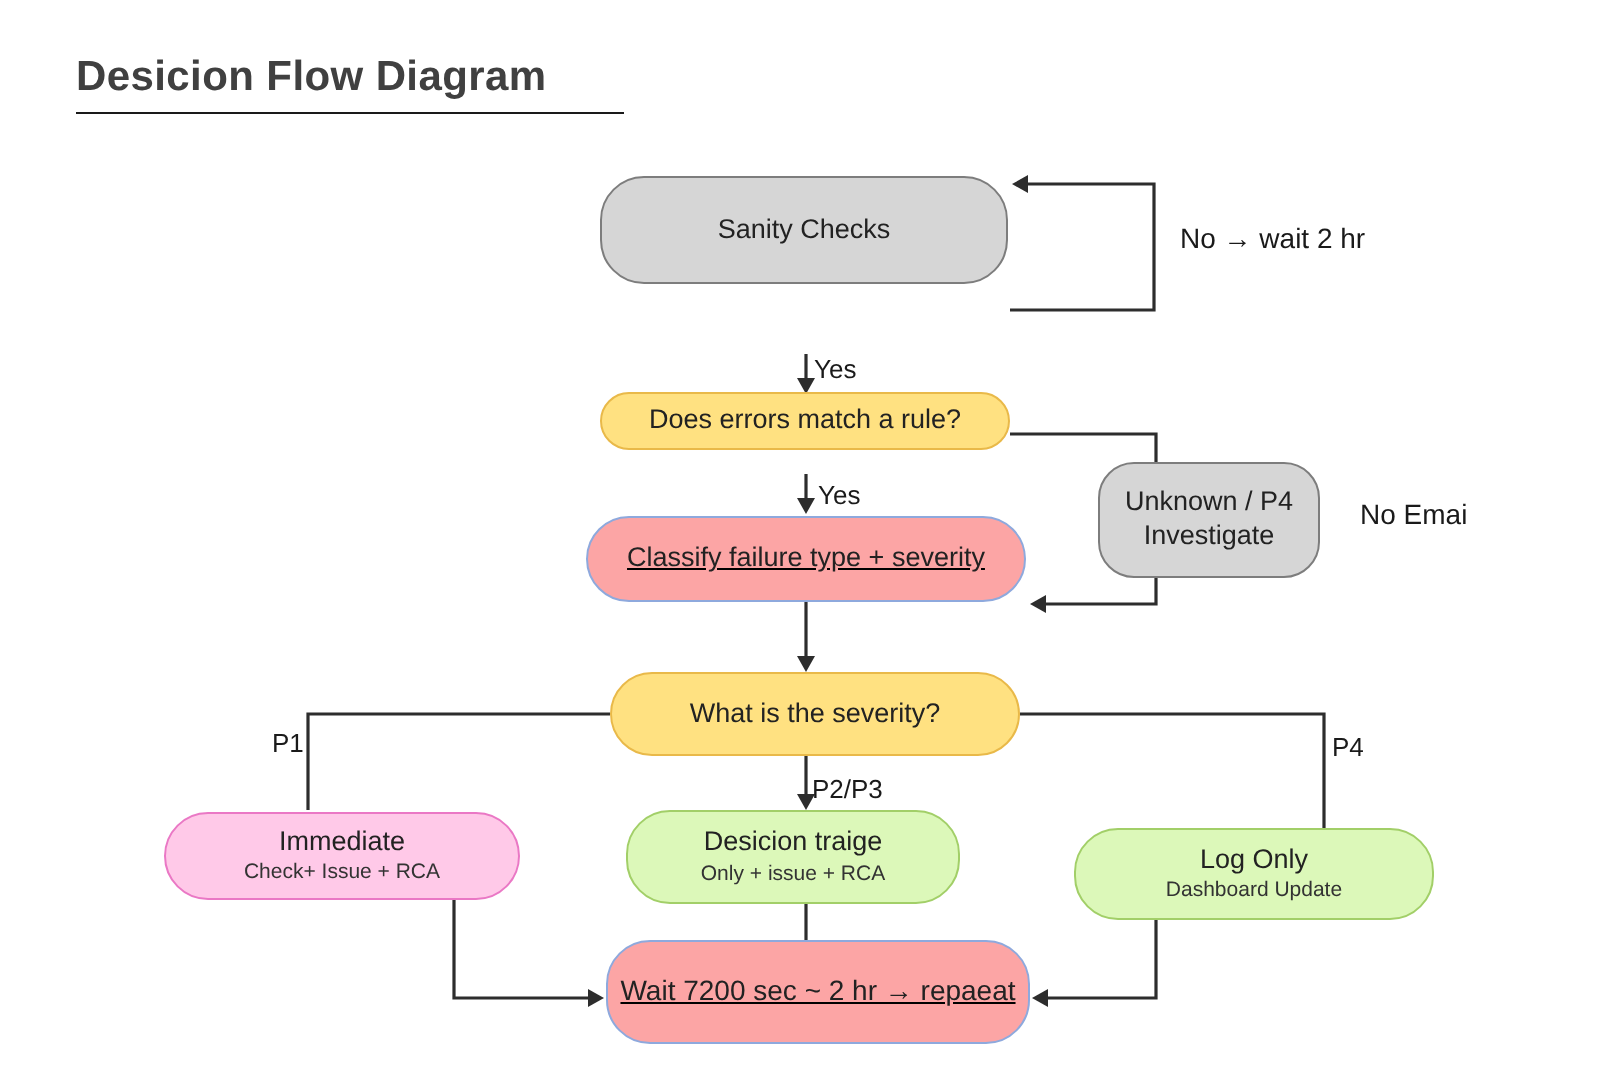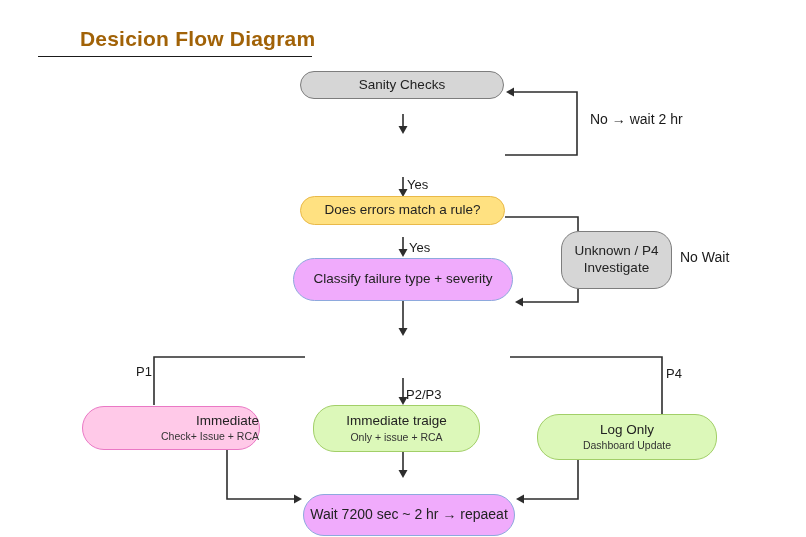--- a/index.html
+++ b/index.html
@@ -14,22 +14,21 @@
     overflow: hidden;
   }
 
   .page-title {
     position: absolute;
     left: 38px;
     top: 27px;
     font-size: 21px;
     font-weight: 700;
     letter-spacing: 0.2px;
-    color: #a16207;
-    margin-left: 42px;
+    color: #404040;
   }
   .title-underline {
     position: absolute;
     left: 38px;
     top: 56px;
     width: 274px;
     height: 0;
     border-top: 1.2px solid #1a1a1a;
   }
 
@@ -51,26 +50,26 @@
   .node .node-label {
     font-size: 13.5px;
     color: #222222;
   }
   .node .node-sublabel {
     font-size: 10.5px;
     color: #333333;
     margin-top: 1px;
   }
   .pill { border-radius: 22px; }
-  .soft { border-radius: 18px; margin-left: 12px; }
+  .soft { border-radius: 18px; }
 
   .gray   { background: #d6d6d6; border: 1.6px solid #7d7d7d; }
   .yellow { background: #ffe181; border: 1.6px solid #e9b949; }
-  .blue   { background: #f0abfc; border: 1.6px solid #8ea9dd; }
-  .pink   { background: #ffc9e8; border: 1.6px solid #ea78c5; align-items: flex-end; }
+  .blue   { background: #fca5a5; border: 1.6px solid #8ea9dd; text-decoration: underline; }
+  .pink   { background: #ffc9e8; border: 1.6px solid #ea78c5; }
   .green  { background: #dcf8b9; border: 1.6px solid #a2cf68; }
 
   .edge-label {
     position: absolute;
     font-size: 13px;
     color: #1a1a1a;
     white-space: nowrap;
   }
 </style>
 </head>
@@ -120,59 +119,62 @@
       <polygon points="398.5,470 407.5,470 403,478"></polygon>
 
       <polygon points="514,87.5 514,96.5 506,92"></polygon>
       <polygon points="523,297.5 523,306.5 515,302"></polygon>
       <polygon points="524,494.5 524,503.5 516,499"></polygon>
 
       <polygon points="294,494.5 294,503.5 302,499"></polygon>
     </g>
   </svg>
 
-  <div class="node pill gray" style="left:300px;top:71px;width:204px;height:28px">
+  <div class="node pill gray" style="left:300px;top:88px;width:204px;height:54px">
     <span class="node-label">Sanity Checks</span>
   </div>
 
 
   <div class="node pill yellow" style="left:300px;top:196px;width:205px;height:29px">
     <span class="node-label">Does errors match a rule?</span>
   </div>
 
   <div class="node pill blue" style="left:293px;top:258px;width:220px;height:43px">
     <span class="node-label">Classify failure type + severity</span>
   </div>
 
   <div class="node soft gray" style="left:549px;top:231px;width:111px;height:58px">
     <span class="node-label">Unknown / P4</span>
     <span class="node-label">Investigate</span>
   </div>
 
+  <div class="node pill yellow" style="left:305px;top:336px;width:205px;height:42px">
+    <span class="node-label">What is the severity?</span>
+  </div>
 
   <div class="node pill pink" style="left:82px;top:406px;width:178px;height:44px">
     <span class="node-label">Immediate</span>
     <span class="node-sublabel">Check+ Issue + RCA</span>
   </div>
 
   <div class="node pill green" style="left:313px;top:405px;width:167px;height:47px">
-    <span class="node-label">Immediate traige</span>
+    <span class="node-label">Desicion traige</span>
     <span class="node-sublabel">Only + issue + RCA</span>
   </div>
 
   <div class="node pill green" style="left:537px;top:414px;width:180px;height:46px">
     <span class="node-label">Log Only</span>
     <span class="node-sublabel">Dashboard Update</span>
   </div>
 
-  <div class="node pill blue" style="left:303px;top:494px;width:212px;height:42px">
+  <div class="node pill blue" style="left:303px;top:470px;width:212px;height:52px">
     <span class="node-label" style="font-size:14px">Wait 7200 sec ~ 2 hr → repaeat</span>
   </div>
 
   <div class="edge-label" style="left:590px;top:111px;font-size:14px">No → wait 2 hr</div>
   <div class="edge-label" style="left:407px;top:177px">Yes</div>
   <div class="edge-label" style="left:409px;top:240px">Yes</div>
-  <div class="edge-label" style="left:680px;top:249px;font-size:14px">No Wait</div>
+  <div class="edge-label" style="left:680px;top:249px;font-size:14px">No Emai</div>
   <div class="edge-label" style="left:136px;top:364px">P1</div>
   <div class="edge-label" style="left:406px;top:387px">P2/P3</div>
   <div class="edge-label" style="left:666px;top:366px">P4</div>
 
 </div>
 
 </body></html>

